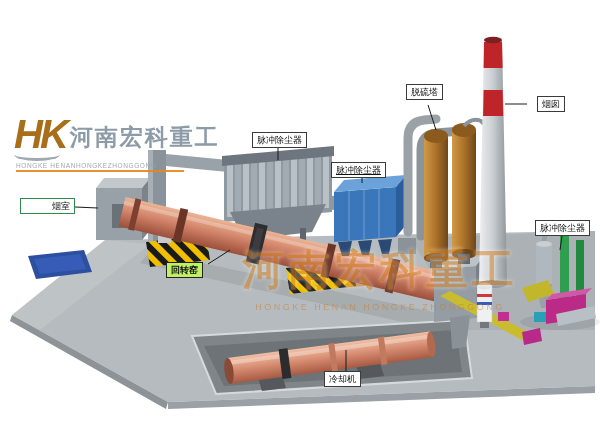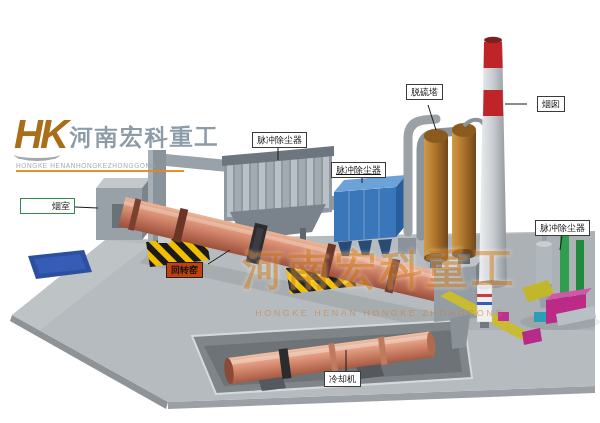--- a/index.html
+++ b/index.html
@@ -11,21 +11,21 @@
   .disclaimer{
     position:absolute;left:28px;top:21px;font-size:9.5px;letter-spacing:1px;
     color:#8b3426;white-space:nowrap;
   }
   
   .lbl{
     position:absolute;font-size:9px;line-height:12px;background:#ffffff;
     border:1px solid #3a3a3a;padding:1px 4px;color:#111;white-space:nowrap;
   }
   .lbl--green{border-color:#2e8b4a;padding-left:31px;}
-  .lbl--yellow{background:#c2410c;font-weight:bold;border-color:#222;}
+  .lbl--yellow{background:#bef264;font-weight:bold;border-color:#222;}
   .lbl-smoke{left:20px;top:198px;}
   .lbl-kiln{left:166px;top:262px;}
   .lbl-cooler{left:252px;top:132px;}
   .lbl-pulse{left:331px;top:162px;text-decoration:underline;}
   .lbl-desulf{left:406px;top:84px;}
   .lbl-chimney{left:537px;top:96px;}
   .lbl-grind{left:535px;top:220px;}
   .lbl-coolmach{left:324px;top:371px;}
   
   .logo{position:absolute;left:14px;top:114px;width:176px;opacity:.92;pointer-events:none;}
@@ -42,21 +42,21 @@
     font-size:23px;font-weight:bold;color:#8393a1;letter-spacing:2px;
     margin:8px 0 0 4px;text-shadow:0 1px 0 #fff,1px 0 0 #fff;white-space:nowrap;
   }
   .logo-en{font-size:6.5px;color:#98a2ac;letter-spacing:.6px;margin:1px 0 1px 2px;white-space:nowrap;}
   .logo-rule{height:2px;background:#e8861c;width:168px;margin-left:2px;}
   
   .wm{position:absolute;left:226px;top:242px;width:308px;text-align:center;
       pointer-events:none;opacity:.55;}
   .wm-cn{font-size:42px;font-weight:bold;color:#d98a30;letter-spacing:4px;
          text-shadow:0 0 4px rgba(255,255,255,.9);white-space:nowrap;}
-  .wm-en{font-size:9px;letter-spacing:2.5px;color:#c87f2e;margin-top:10px;white-space:nowrap;}
+  .wm-en{font-size:9px;letter-spacing:2.5px;color:#c87f2e;margin-top:4px;white-space:nowrap;}
 </style>
 </head>
 <body>
 
 <div id="stage">
 
   <svg id="scene" width="600" height="423" viewBox="0 0 600 423">
     <defs>
       <linearGradient id="kilnGrad" x1="0" y1="0" x2="0" y2="1">
         <stop offset="0" stop-color="#ecb496"></stop>

